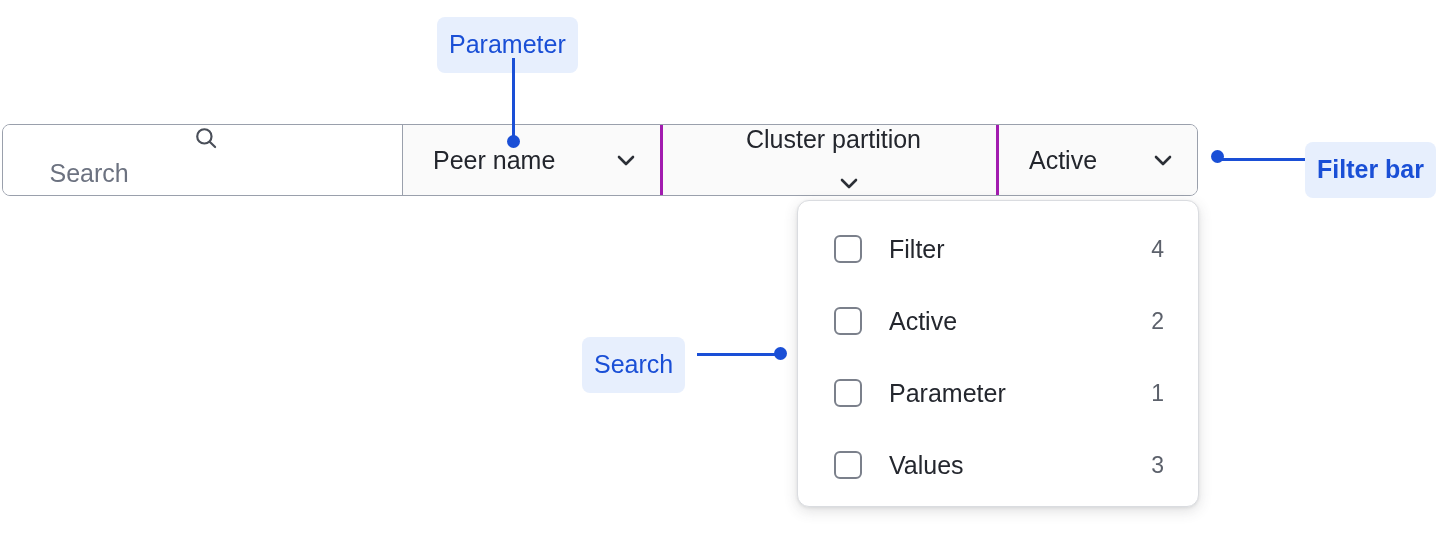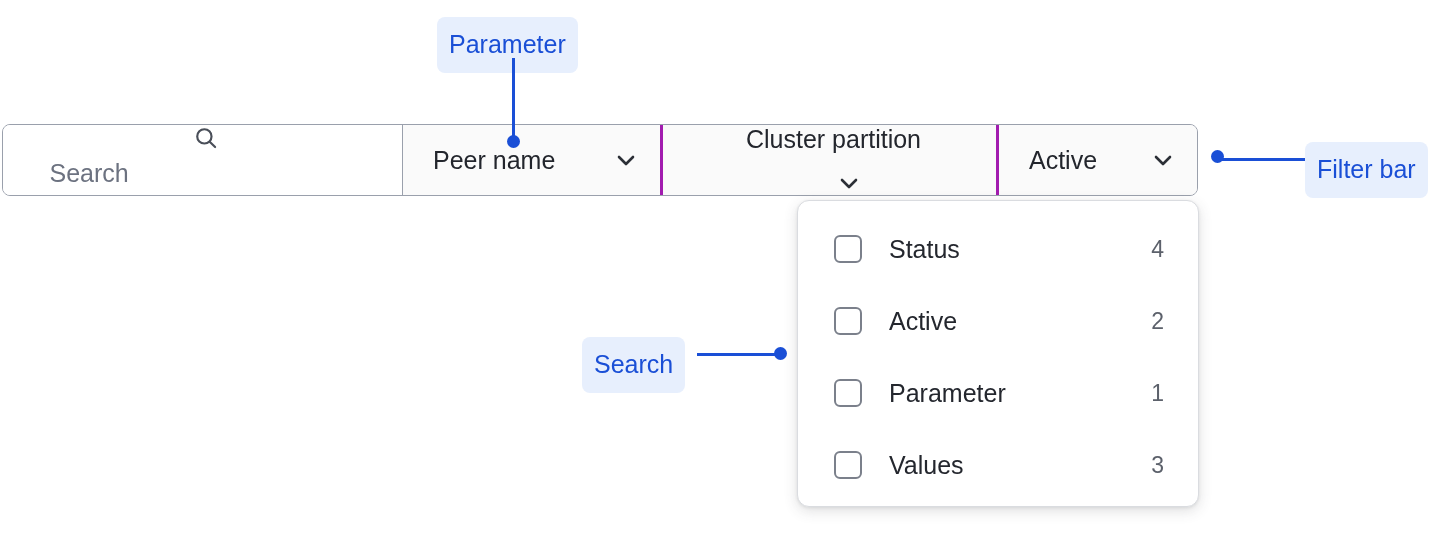--- a/index.html
+++ b/index.html
@@ -145,21 +145,21 @@
     position: absolute;
     background: #e7effd;
     color: #1a4fd6;
     font-size: 25px;
     border-radius: 8px;
     padding: 14px 12px;
     white-space: nowrap;
     line-height: 1.1;
   }
   #anno-parameter { left: 437px; top: 17px; }
-  #anno-filter-bar { left: 1305px; top: 142px; }
+  #anno-filter-bar { left: 1305px; top: 142px; font-weight: bold; }
   #anno-values { left: 582px; top: 337px; }
 
   .anno-line {
     position: absolute;
     background: #1a4fd6;
   }
   #line-parameter {
     left: 512px;
     top: 58px;
     width: 3px;
@@ -222,21 +222,21 @@
       <polyline points="5,9 12,16 19,9"></polyline>
     </svg>
   </div>
 
 </div>
 
 <div id="dropdown-panel">
 
   <div class="option-row">
     <span class="checkbox"></span>
-    <span class="option-label">Status</span>
+    <span class="option-label">Filter</span>
     <span class="option-count">4</span>
   </div>
 
   <div class="option-row">
     <span class="checkbox"></span>
     <span class="option-label">Active</span>
     <span class="option-count">2</span>
   </div>
 
   <div class="option-row">

